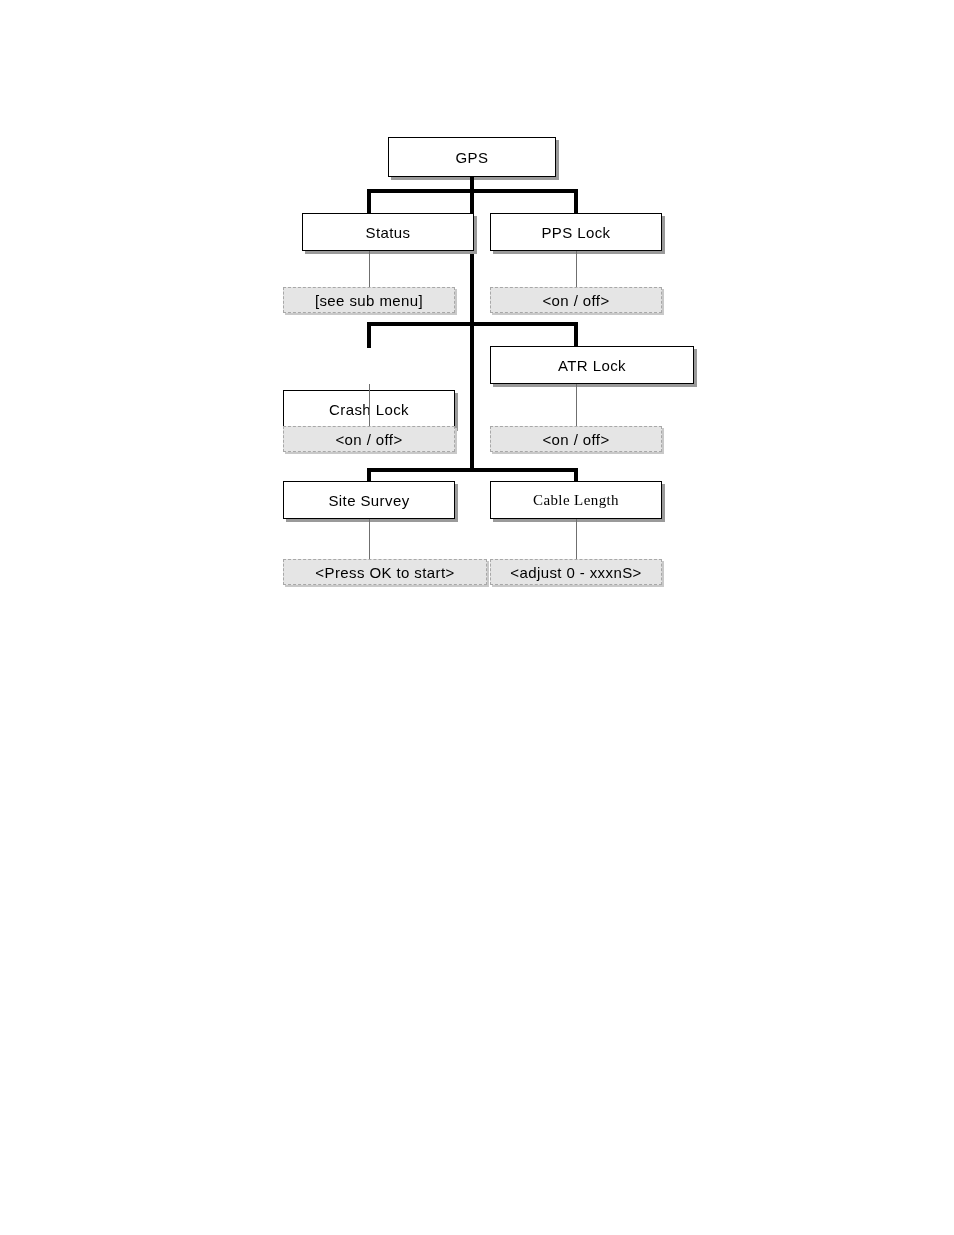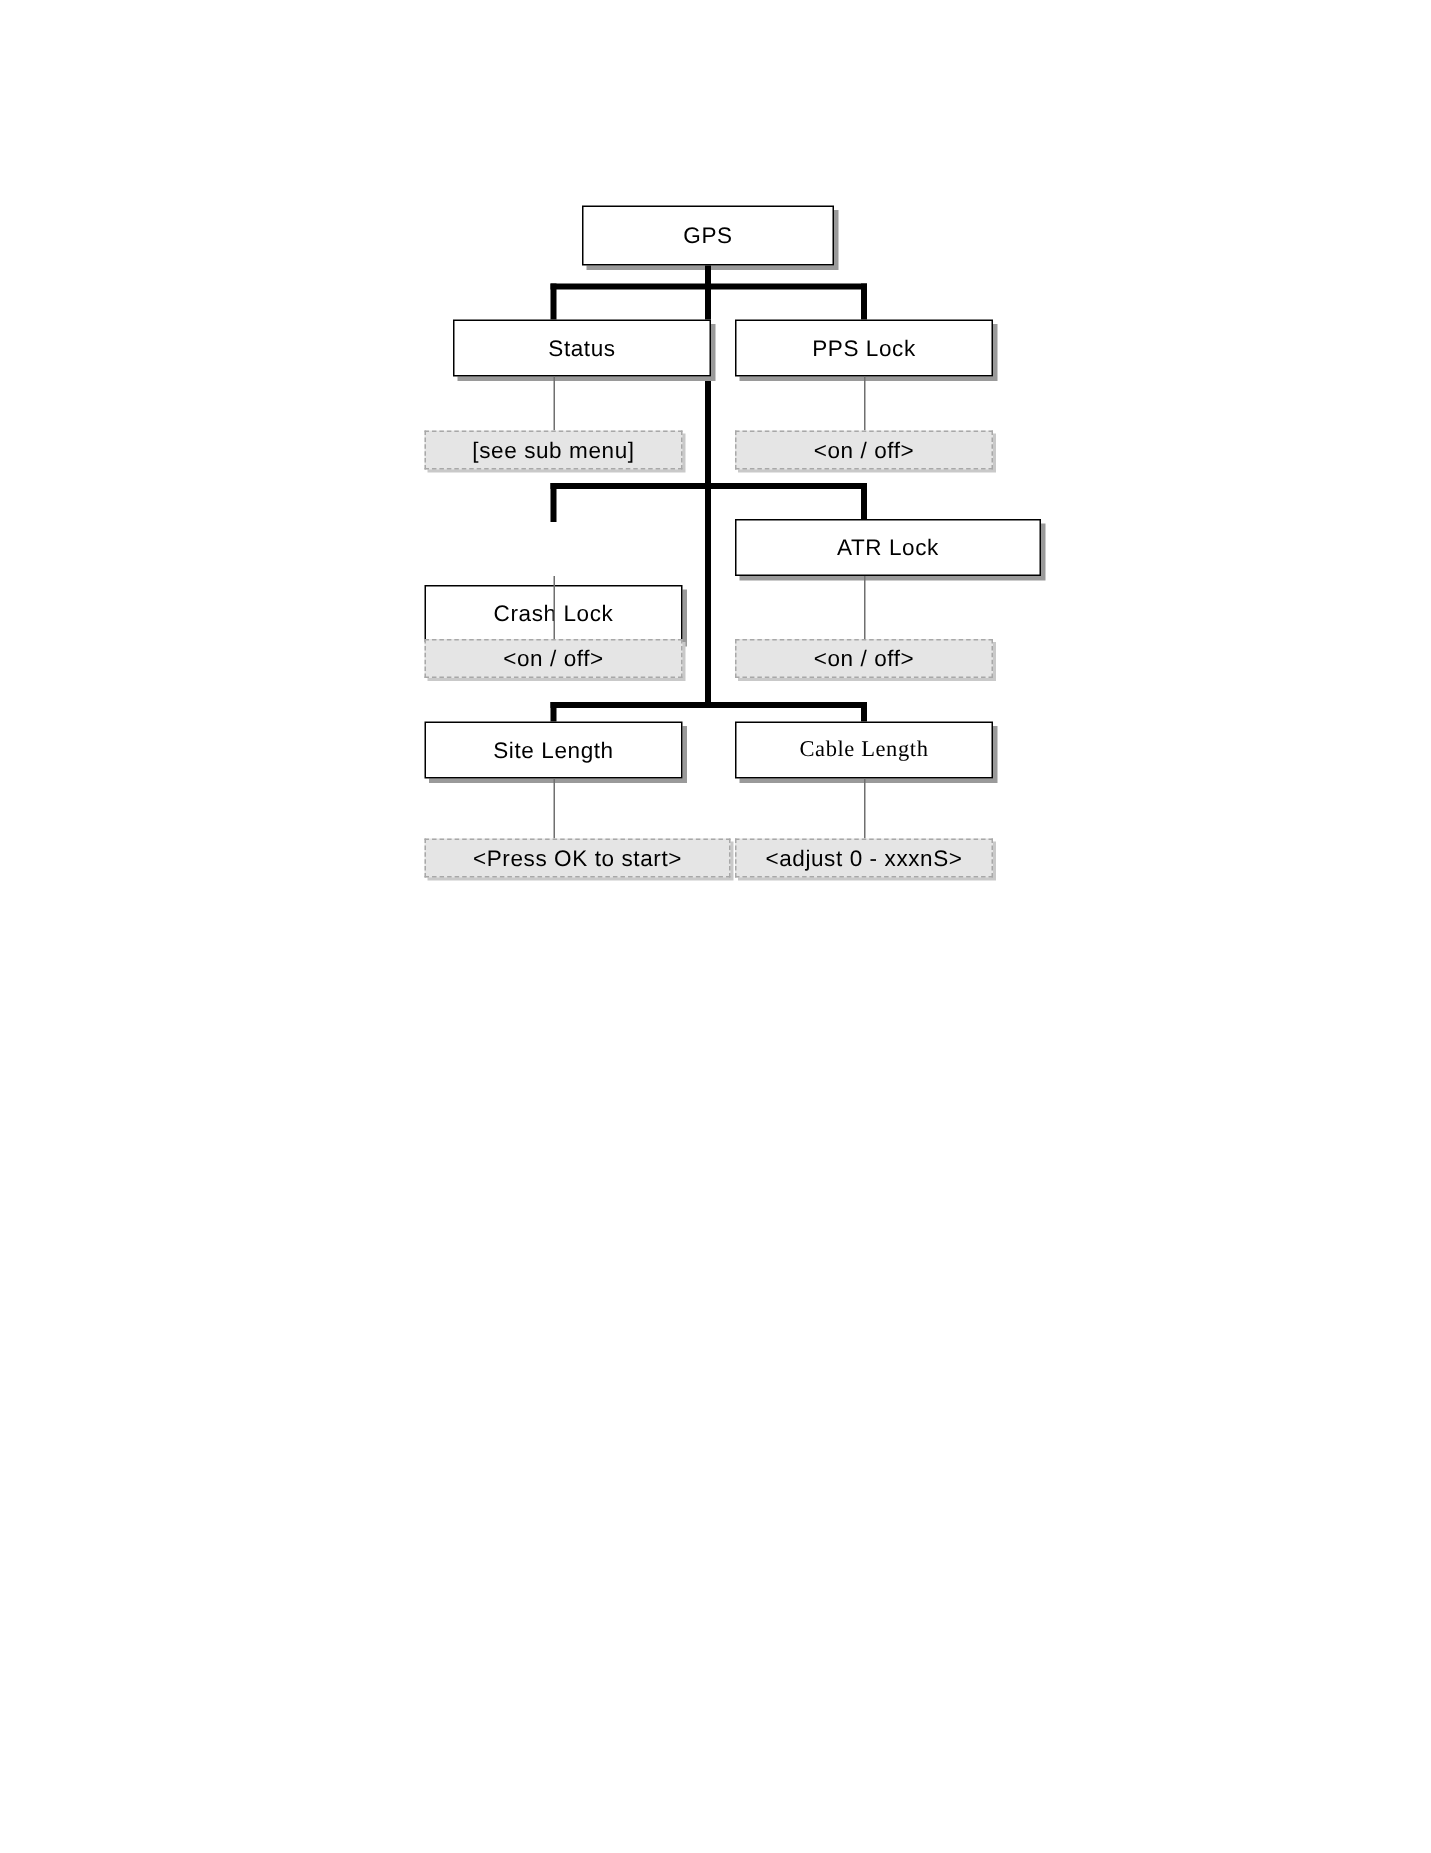--- a/index.html
+++ b/index.html
@@ -105,21 +105,21 @@
   </div>
   <div class="node value-box" style="left:490px; top:426px; width:172px; height:26px;">
     <span>&lt;on / off&gt;</span>
   </div>
 
   <div class="line line-thick-h" style="left:367px; top:468px; width:211px;"></div>
   <div class="line line-thick-v" style="left:367px; top:468px; height:26px;"></div>
   <div class="line line-thick-v" style="left:574px; top:468px; height:26px;"></div>
 
   <div class="node menu-box" style="left:283px; top:481px; width:172px; height:38px;">
-    <span>Site Length</span>
+    <span>Site Survey</span>
   </div>
   <div class="node menu-box" style="left:490px; top:481px; width:172px; height:38px;font-family:Liberation Serif, serif;">
     <span>Cable Length</span>
   </div>
 
   <div class="line line-thin-v" style="left:369px; top:519px; height:40px;"></div>
   <div class="line line-thin-v" style="left:576px; top:519px; height:40px;"></div>
 
   <div class="node value-box" style="left:283px; top:559px; width:204px; height:26px;">
     <span>&lt;Press OK to start&gt;</span>

